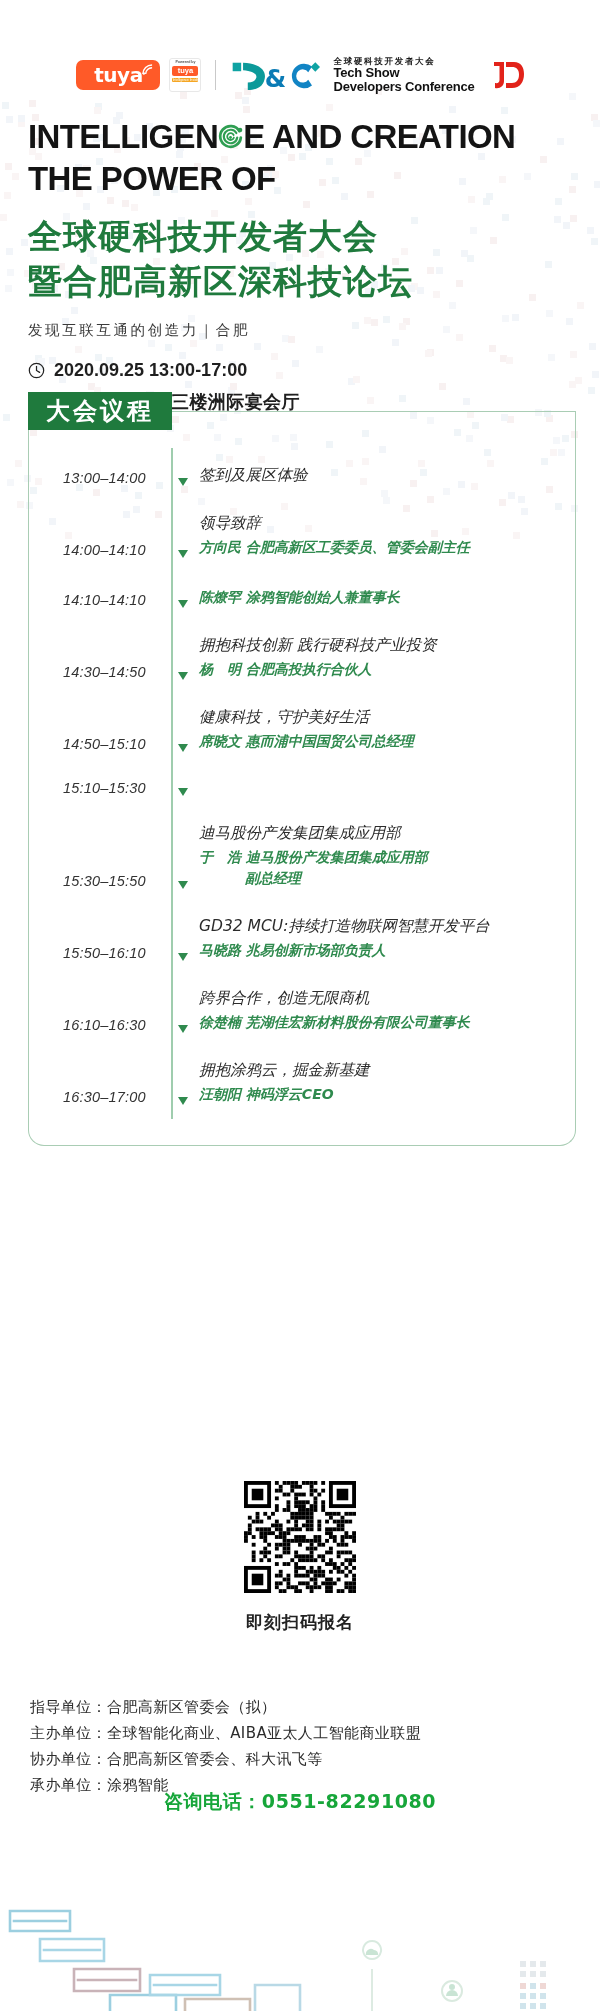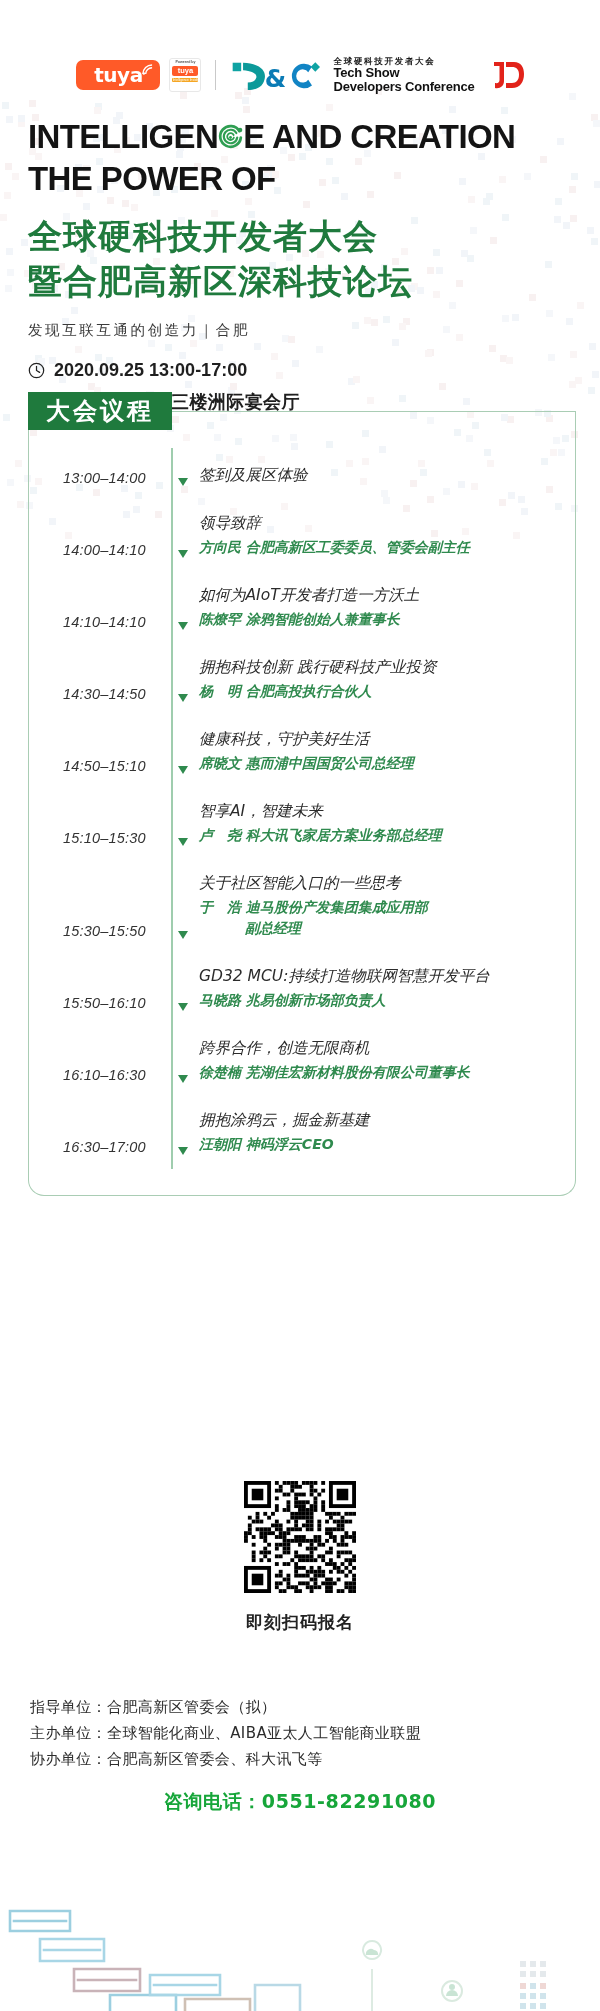--- a/index.html
+++ b/index.html
@@ -595,21 +595,20 @@
               <div class="row-title">领导致辞</div>
               <div class="row-speaker">方向民  合肥高新区工委委员、管委会副主任</div>
             </div>
           </div>
           <div class="row">
             <div class="row-time">14:10–14:10</div>
             <div class="row-mark">
               <span class="tri"></span>
             </div>
             <div class="row-main">
-              <div class="row-title">如何为AIoT开发者打造一方沃土</div>
               <div class="row-speaker">陈燎罕  涂鸦智能创始人兼董事长</div>
             </div>
           </div>
           <div class="row">
             <div class="row-time">14:30–14:50</div>
             <div class="row-mark">
               <span class="tri"></span>
             </div>
             <div class="row-main">
               <div class="row-title">拥抱科技创新 践行硬科技产业投资</div>
@@ -624,32 +623,28 @@
             <div class="row-main">
               <div class="row-title">健康科技，守护美好生活</div>
               <div class="row-speaker">席晓文  惠而浦中国国贸公司总经理</div>
             </div>
           </div>
           <div class="row">
             <div class="row-time">15:10–15:30</div>
             <div class="row-mark">
               <span class="tri"></span>
             </div>
-            <div class="row-main">
-              <div class="row-title">智享AI，智建未来</div>
-              <div class="row-speaker">卢　尧  科大讯飞家居方案业务部总经理</div>
-            </div>
           </div>
           <div class="row">
             <div class="row-time">15:30–15:50</div>
             <div class="row-mark">
               <span class="tri"></span>
             </div>
             <div class="row-main">
-              <div class="row-title">关于社区智能入口的一些思考</div>
+              <div class="row-title">迪马股份产发集团集成应用部</div>
               <div class="row-speaker">于　浩  迪马股份产发集团集成应用部<span class="cont">副总经理</span></div>
             </div>
           </div>
           <div class="row">
             <div class="row-time">15:50–16:10</div>
             <div class="row-mark">
               <span class="tri"></span>
             </div>
             <div class="row-main">
               <div class="row-title">GD32 MCU:持续打造物联网智慧开发平台</div>
@@ -1016,20 +1011,21 @@
         <rect x="1" y="23" width="5" height="5" fill="#fff"></rect>
         <rect x="2" y="24" width="3" height="3" fill="#000"></rect>
       </svg>
     <div class="qr-caption">即刻扫码报名</div>
   </div>
 
   <div class="sponsors">
     <div class="sp-line">指导单位：合肥高新区管委会（拟）</div>
     <div class="sp-line">主办单位：全球智能化商业、AIBA亚太人工智能商业联盟</div>
     <div class="sp-line">协办单位：合肥高新区管委会、科大讯飞等</div>
+    <div class="sp-line">承办单位：涂鸦智能</div>
   </div>
 
   <div class="phone">咨询电话：0551-82291080</div>
 
   <svg class="skyline" viewBox="0 0 600 176">
     <g stroke-width="2.6" fill="none" stroke-linecap="square">
       <path d="M10 76 L70 76 M10 76 L10 96 M70 76 L70 96 M10 96 L70 96" stroke="#9ccfe0"></path>
       <path d="M14 86 L66 86" stroke="#9ccfe0"></path>
       <path d="M40 104 L104 104 M40 104 L40 126 M104 104 L104 126 M40 126 L104 126" stroke="#a8d6e6"></path>
       <path d="M44 115 L100 115" stroke="#a8d6e6"></path>

